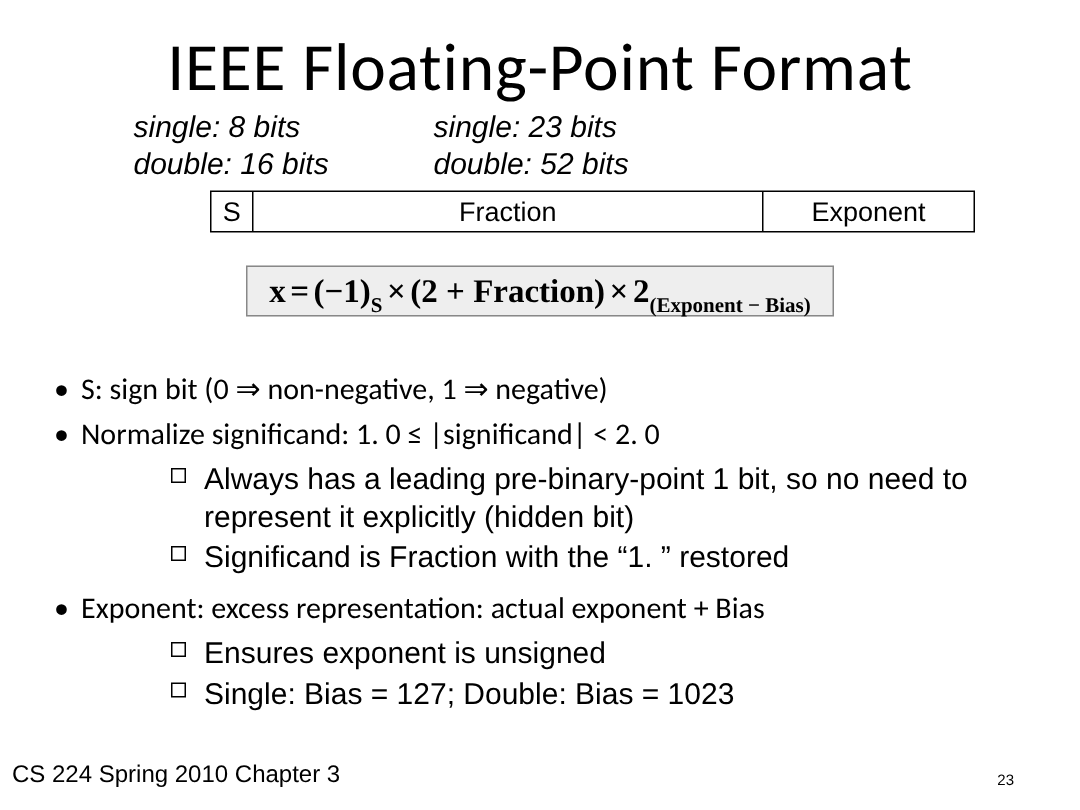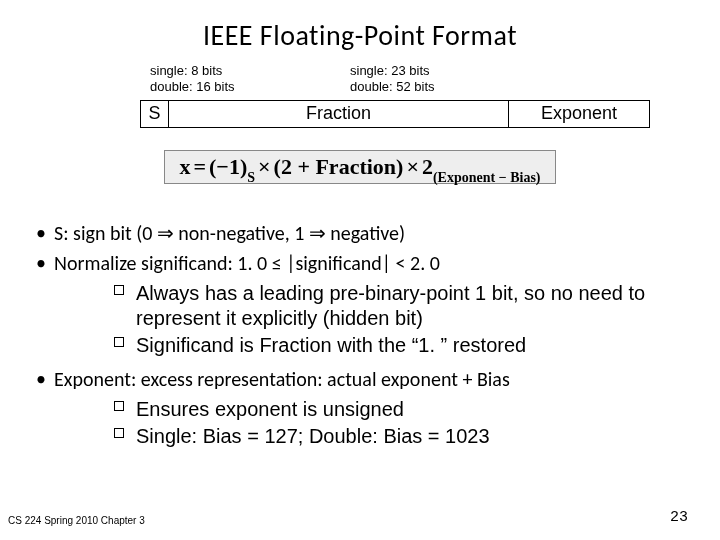--- a/index.html
+++ b/index.html
@@ -7,33 +7,33 @@
       width: 720px;
       height: 540px;
       background: #fff;
       font-family: Calibri, Arial, sans-serif;
       color: #000;
       position: relative;
       padding: 18px 30px 0 30px;
     }
     .title {
       text-align: center;
-      font-size: 28px;
+      font-size: 45px;
       font-weight: 400;
-      margin-bottom: 10px;
       letter-spacing: 0.5px;
     }
     .labels-row {
       display: flex;
-      margin-left: 120px;
+      margin-left: 59px;
       width: 500px;
       font-family: Arial, sans-serif;
-      font-size: 13px;
+      font-size: 20px;
       line-height: 1.25;
       margin-bottom: 4px;
+      font-style: italic;
     }
     .label-left { width: 200px; }
     .label-right { width: 300px; }
     .bitfield {
       display: flex;
       margin-left: 110px;
       width: 510px;
       height: 28px;
       border: 1px solid #000;
       margin-bottom: 22px;
@@ -105,28 +105,28 @@
       top: 4px;
       width: 8px;
       height: 8px;
       border: 1px solid #000;
     }
     .footer-left {
       position: absolute;
       left: 8px;
       bottom: 14px;
       font-family: Arial, sans-serif;
-      font-size: 10px;
+      font-size: 16px;
     }
     .footer-right {
       position: absolute;
-      right: 32px;
+      right: 44px;
       bottom: 14px;
-      font-family: Liberation Mono, monospace;
-      font-size: 15px;
+      font-family: Liberation Sans, sans-serif;
+      font-size: 10px;
     }
     .implies { font-family: Arial, sans-serif; }
   </style>
 </head>
 <body>
 
 <h1 class="title">IEEE Floating-Point Format</h1>
 
 <div class="labels-row">
   <div class="label-left">

